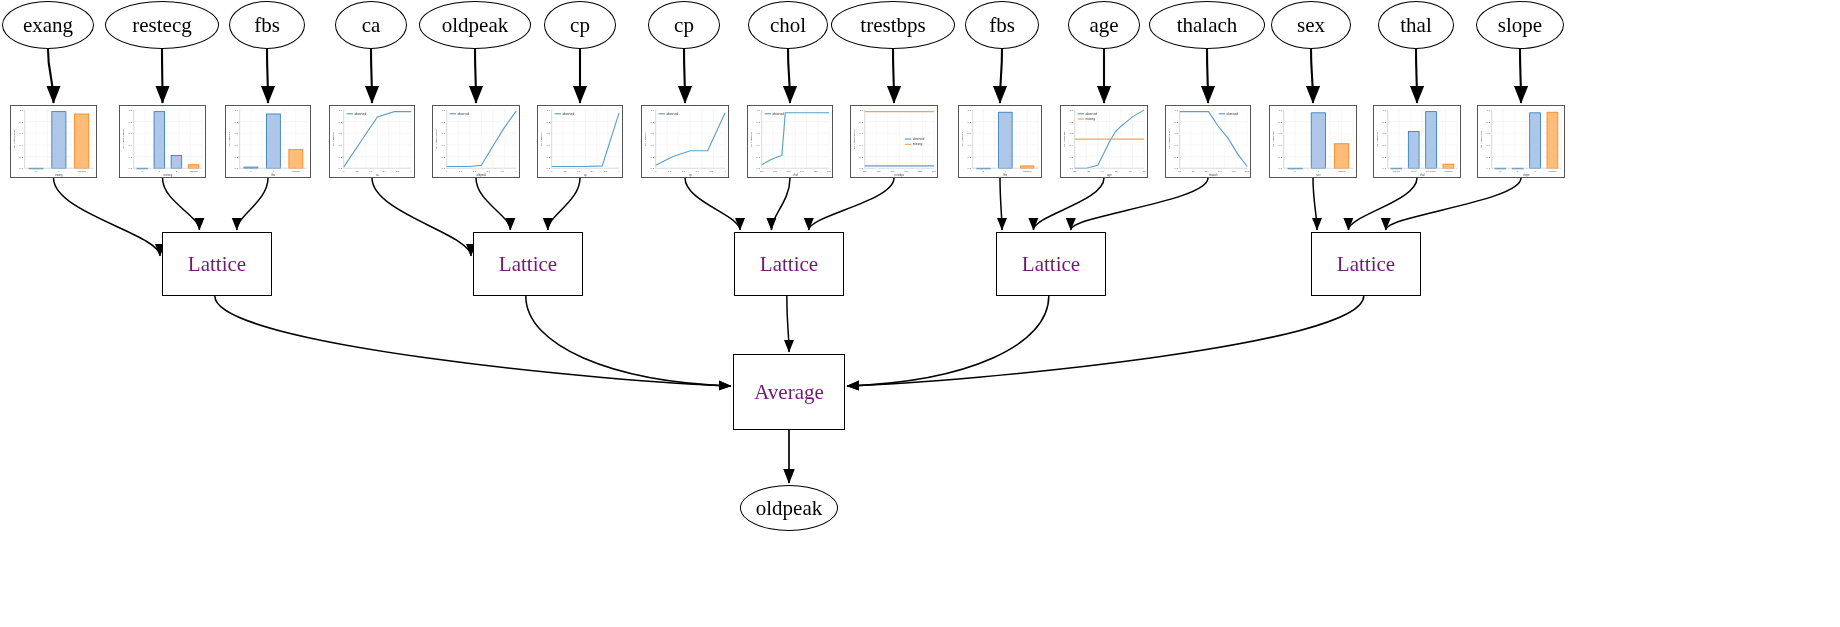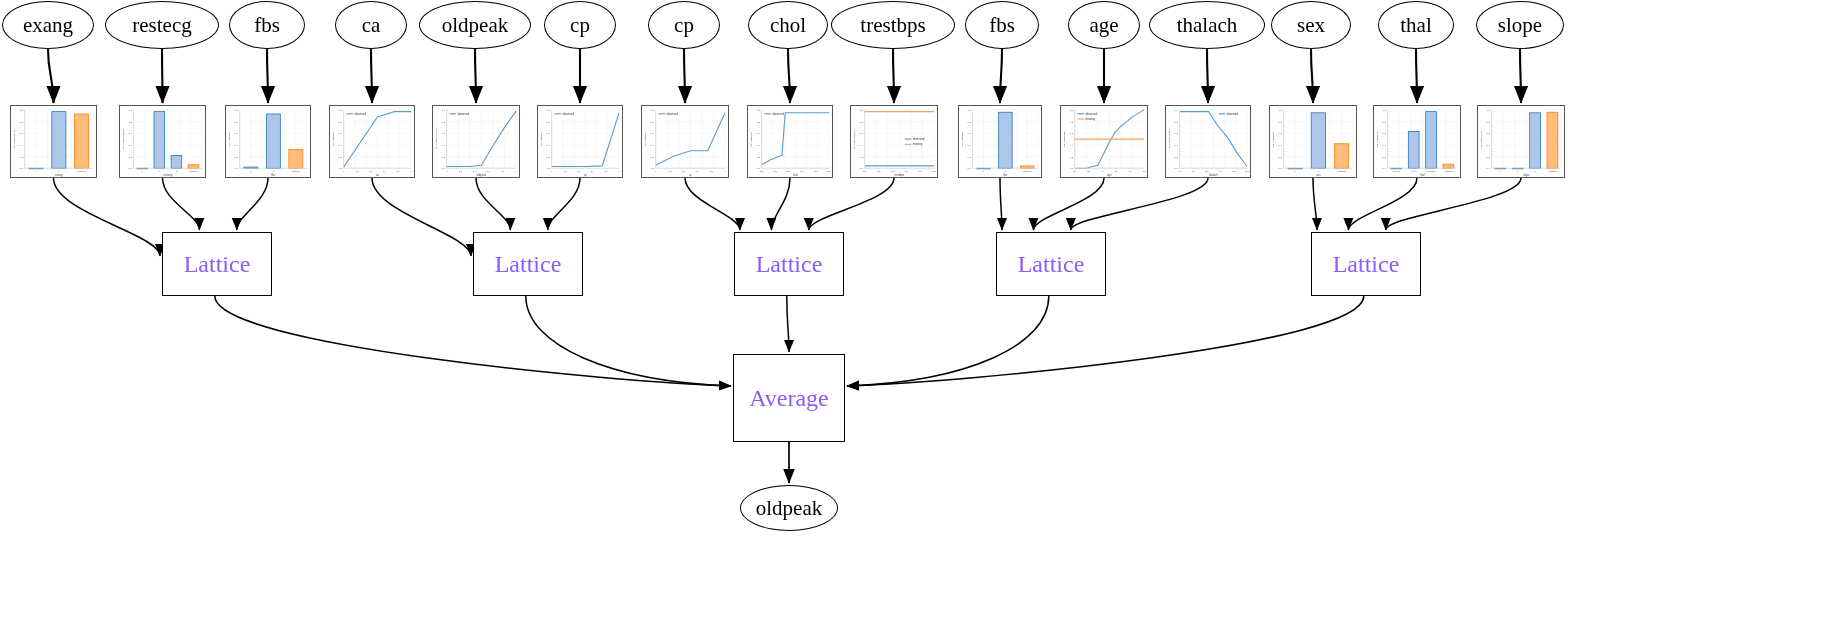--- a/index.html
+++ b/index.html
@@ -4,21 +4,21 @@
 <style>
   html,body{margin:0;padding:0;background:#ffffff;}
   body{font-family:"Liberation Serif", serif;}
   #canvas{position:relative;width:1840px;height:627px;background:#ffffff;overflow:hidden;}
   svg.layer{position:absolute;left:0;top:0;width:1840px;height:627px;pointer-events:none;}
   .node-ellipse{position:absolute;display:flex;align-items:center;justify-content:center;
     border:1.4px solid #000;border-radius:50%;background:#fff;box-sizing:border-box;
     font-size:21px;color:#000;font-family:"Liberation Serif", serif;}
   .node-box{position:absolute;display:flex;align-items:center;justify-content:center;
     border:1.5px solid #000;background:#fff;box-sizing:border-box;
-    font-size:24px;color:#8b5cf6;font-family:"Liberation Serif", serif;}
+    font-size:21px;color:#701a75;font-family:"Liberation Serif", serif;}
   .plot{position:absolute;border:1.4px solid #555;background:#fff;box-sizing:border-box;}
   .plot svg{display:block;width:100%;height:100%;}
 </style>
 </head>
 <body>
 
 <div id="canvas">
 
   <svg class="layer">
     <defs>
@@ -844,21 +844,21 @@
         <span>Lattice</span>
       </div>
       <div class="node-box" style="left: 996px; top: 232px; width: 110px; height: 64px;">
         <span>Lattice</span>
       </div>
       <div class="node-box" style="left: 1311px; top: 232px; width: 110px; height: 64px;">
         <span>Lattice</span>
       </div>
     </div>
 
-  <div class="node-box" id="average-node" style="left:733px;top:354px;width:112px;height:88px;">
+  <div class="node-box" id="average-node" style="left:733px;top:354px;width:112px;height:76px;">
     <span>Average</span>
   </div>
 
   <div class="node-ellipse" id="output-node" style="left:740px;top:485px;width:98px;height:46px;">
     <span>oldpeak</span>
   </div>
 
 </div>
 
 </body></html>

